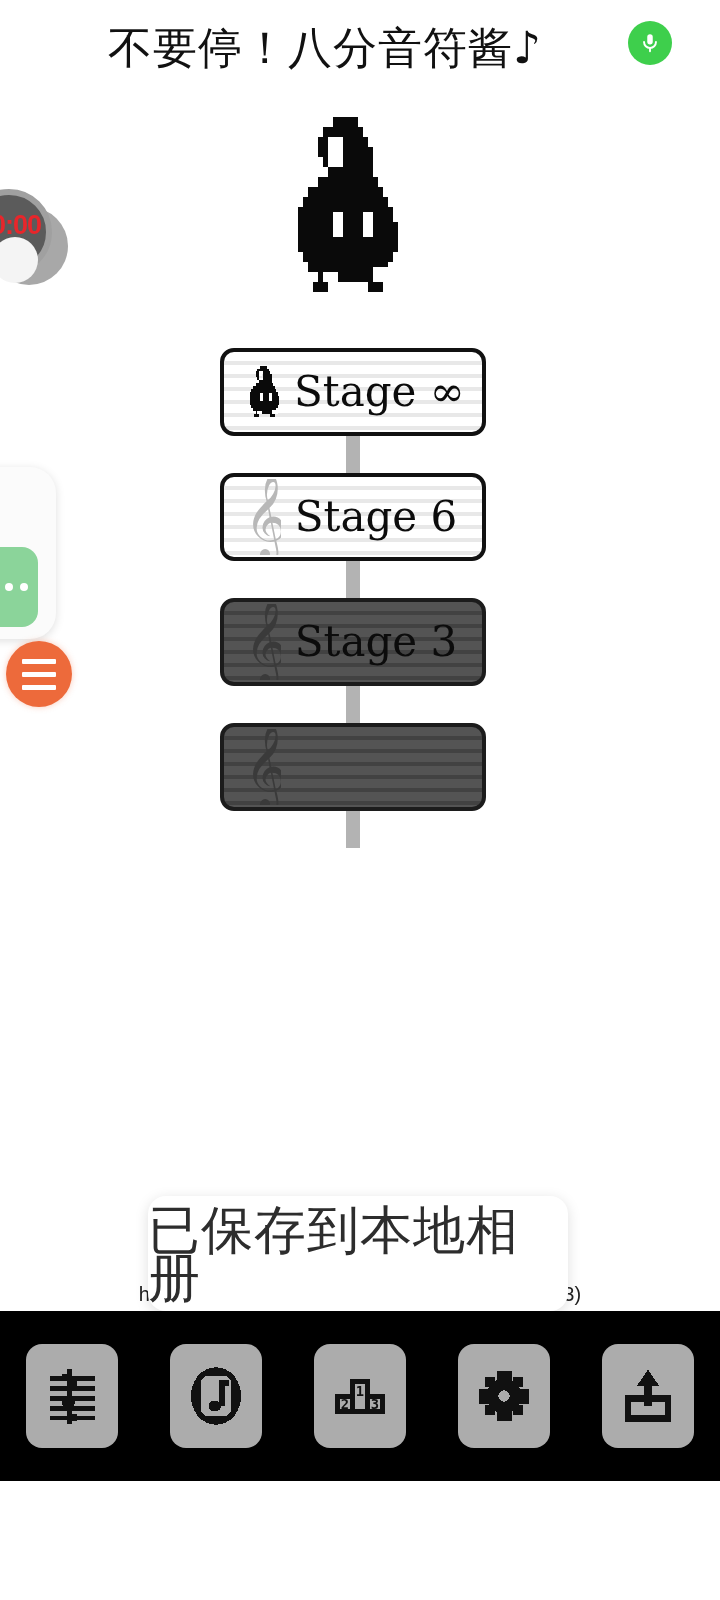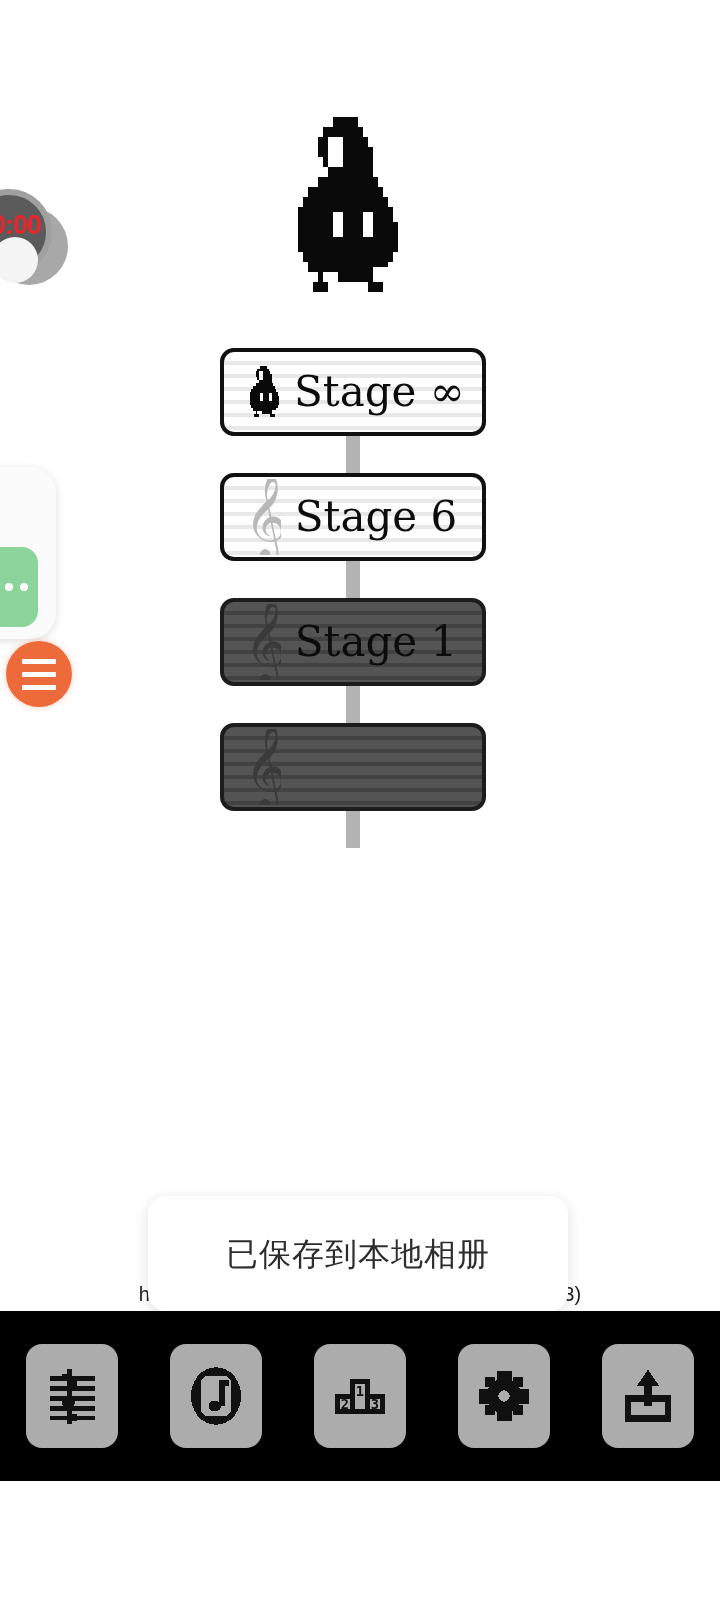--- a/index.html
+++ b/index.html
@@ -124,21 +124,21 @@
   }
 
   
   .toast {
     position:absolute; left:148px; top:1196px; width:420px; height:115px;
     background:#ffffff; border-radius:18px;
     box-shadow:0 3px 14px rgba(0,0,0,0.13);
     display:flex; align-items:center; justify-content:center; z-index:20;
   }
   .toast-text {
-    font-size:32px; line-height:48px; color:#2d2d2d; letter-spacing:1px;
+    font-size:52px; line-height:48px; color:#2d2d2d; letter-spacing:1px;
     font-family:"DejaVu Sans","Liberation Sans",sans-serif;
   }
 
   
   .bottom-nav {
     position:absolute; left:0; top:1311px; width:720px; height:170px;
     background:#000; display:flex; align-items:center;
     justify-content:space-around; z-index:30;
   }
   .nav-item {
@@ -148,20 +148,32 @@
   .nav-item svg { display:block; }
   .below-nav {
     position:absolute; left:0; top:1481px; width:720px; height:119px; background:#fff;
   }
 </style>
 </head>
 <body>
 
 <div id="app">
 
+  <div class="header">
+    <div class="title">不要停！八分音符酱♪</div>
+    <div class="mic-btn">
+      <span>
+        <svg viewBox="0 0 24 24" fill="none" stroke="#ffffff" stroke-width="2.1" stroke-linecap="round" stroke-linejoin="round">
+          <rect x="9" y="2.5" width="6" height="11" rx="3" fill="#ffffff" stroke="none"></rect>
+          <path d="M5.5 11a6.5 6.5 0 0 0 13 0"></path>
+          <line x1="12" y1="17.5" x2="12" y2="21"></line>
+        </svg>
+      </span>
+    </div>
+  </div>
 
   <div class="timer-wrap">
     <div class="timer-ring-back"></div>
     <div class="timer-ring-front"></div>
     <div class="timer-inner-hole"></div>
     <div class="timer-text">00:00</div>
   </div>
 
   <div class="mascot">
     <svg viewBox="0 0 30 38" shape-rendering="crispEdges">
@@ -253,21 +265,21 @@
 
     <div class="stage-row">
       <div class="connector"></div>
       <div class="stage-btn locked">
         <div class="staff-lines"></div>
         <div class="stage-icon">
           <svg viewBox="0 0 24 64" width="30" height="76">
             <text x="12" y="52" font-size="62" text-anchor="middle" fill="#3a3a3a" font-family="DejaVu Sans, sans-serif">𝄞</text>
           </svg>
         </div>
-        <div class="stage-label">Stage 1</div>
+        <div class="stage-label">Stage 3</div>
       </div>
     </div>
 
     <div class="stage-row">
       <div class="connector"></div>
       <div class="stage-btn locked">
         <div class="staff-lines"></div>
         <div class="stage-icon">
           <svg viewBox="0 0 24 64" width="30" height="76">
             <text x="12" y="52" font-size="62" text-anchor="middle" fill="#3a3a3a" font-family="DejaVu Sans, sans-serif">𝄞</text>

